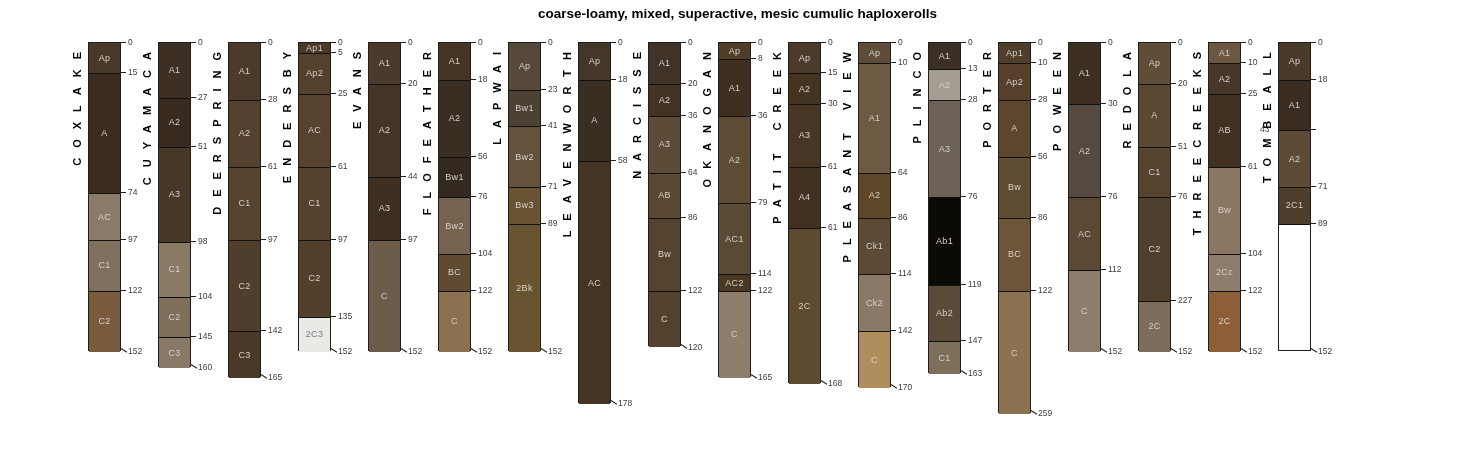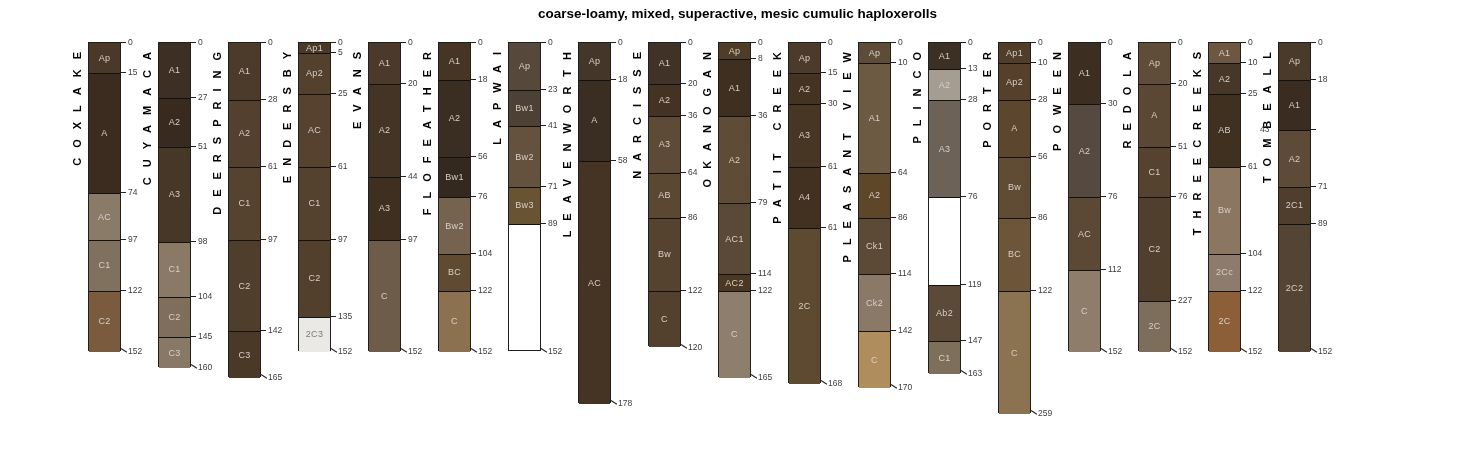--- a/index.html
+++ b/index.html
@@ -267,20 +267,23 @@
         </div>
         <div class="segline" style="top: 46.69px;"></div>
         <div class="seg" style="top: 83.23px; height: 60.9px; background: rgb(100, 82, 62);">
           <div class="hlabel" style="color: rgb(214, 208, 201);">Bw2</div>
         </div>
         <div class="segline" style="top: 83.23px;"></div>
         <div class="seg" style="top: 144.13px; height: 36.54px; background: rgb(104, 84, 51); text-align: center;">
           <div class="hlabel" style="color: rgb(214, 208, 201);">Bw3</div>
         </div>
         <div class="segline" style="top: 144.13px;"></div>
+        <div class="seg" style="top: 180.67px; height: 127.89px; background: rgb(105, 84, 49);">
+          <div class="hlabel" style="color: rgb(214, 208, 201);">2Bk</div>
+        </div>
         <div class="segline" style="top: 180.67px;"></div>
       </div>
       <div class="tick" style="left: 541px; top: 42px;"></div>
       <div class="tlabel" style="left: 548px; top: 38px;">0</div>
       <div class="tick" style="left: 541px; top: 88.69px;"></div>
       <div class="tlabel" style="left: 548px; top: 84.69px;">23</div>
       <div class="tick" style="left: 541px; top: 125.23px;"></div>
       <div class="tlabel" style="left: 548px; top: 121.23px;">41</div>
       <div class="tick" style="left: 541px; top: 186.13px;"></div>
       <div class="tlabel" style="left: 548px; top: 182.13px;">71</div>
@@ -470,20 +473,23 @@
           <div class="hlabel" style="color: rgb(214, 208, 201);">A1</div>
         </div>
         <div class="seg" style="top: 26.39px; height: 30.45px; background: rgb(165, 157, 146);">
           <div class="hlabel" style="color: rgb(214, 208, 201);">A2</div>
         </div>
         <div class="segline" style="top: 26.39px;"></div>
         <div class="seg" style="top: 56.84px; height: 97.44px; background: rgb(108, 98, 87);">
           <div class="hlabel" style="color: rgb(214, 208, 201);">A3</div>
         </div>
         <div class="segline" style="top: 56.84px;"></div>
+        <div class="seg" style="top: 154.28px; height: 87.29px; background: rgb(12, 10, 7);">
+          <div class="hlabel" style="color: rgb(214, 208, 201);">Ab1</div>
+        </div>
         <div class="segline" style="top: 154.28px;"></div>
         <div class="seg" style="top: 241.57px; height: 56.84px; background: rgb(91, 74, 55);">
           <div class="hlabel" style="color: rgb(214, 208, 201);">Ab2</div>
         </div>
         <div class="segline" style="top: 241.57px;"></div>
         <div class="seg" style="top: 298.41px; height: 32.48px; background: rgb(126, 111, 91);">
           <div class="hlabel" style="color: rgb(214, 208, 201);">C1</div>
         </div>
         <div class="segline" style="top: 298.41px;"></div>
       </div>
@@ -653,23 +659,20 @@
         </div>
         <div class="segline" style="top: 36.54px;"></div>
         <div class="seg" style="top: 87.29px; height: 56.84px; background: rgb(93, 75, 55);">
           <div class="hlabel" style="color: rgb(214, 208, 201);">A2</div>
         </div>
         <div class="segline" style="top: 87.29px;"></div>
         <div class="seg" style="top: 144.13px; height: 36.54px; background: rgb(79, 62, 43);">
           <div class="hlabel" style="color: rgb(214, 208, 201);">2C1</div>
         </div>
         <div class="segline" style="top: 144.13px;"></div>
-        <div class="seg" style="top: 180.67px; height: 127.89px; background: rgb(84, 68, 52);">
-          <div class="hlabel" style="color: rgb(214, 208, 201);">2C2</div>
-        </div>
         <div class="segline" style="top: 180.67px;"></div>
       </div>
       <div class="tick" style="left: 1311px; top: 42px;"></div>
       <div class="tlabel" style="left: 1318px; top: 38px;">0</div>
       <div class="tick" style="left: 1311px; top: 78.54px;"></div>
       <div class="tlabel" style="left: 1318px; top: 74.54px;">18</div>
       <div class="tick" style="left: 1311px; top: 129.29px;"></div>
       <div class="tlabel" style="left: 1260px; top: 125.29px;">43</div>
       <div class="tick" style="left: 1311px; top: 186.13px;"></div>
       <div class="tlabel" style="left: 1318px; top: 182.13px;">71</div>

